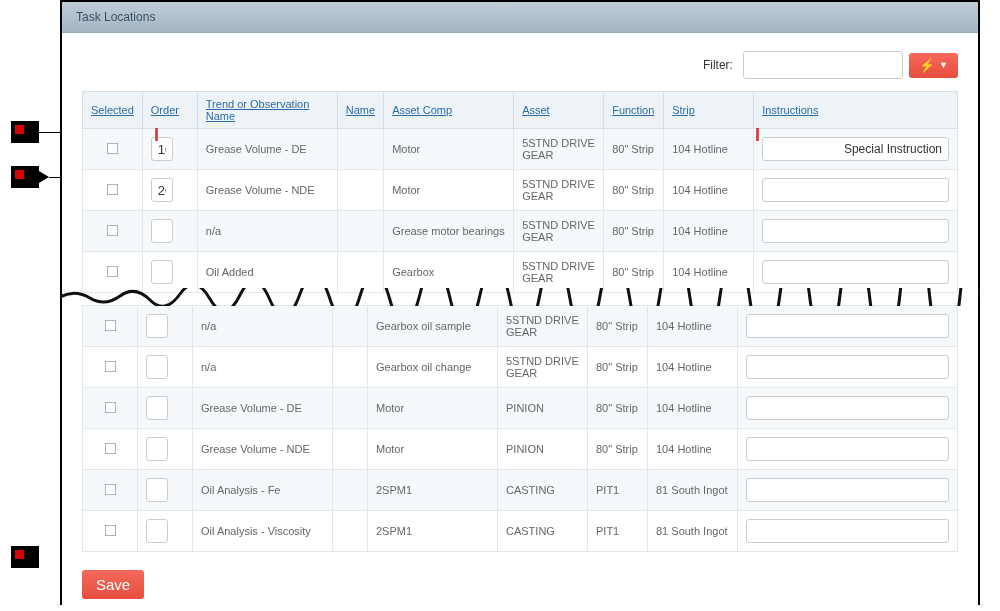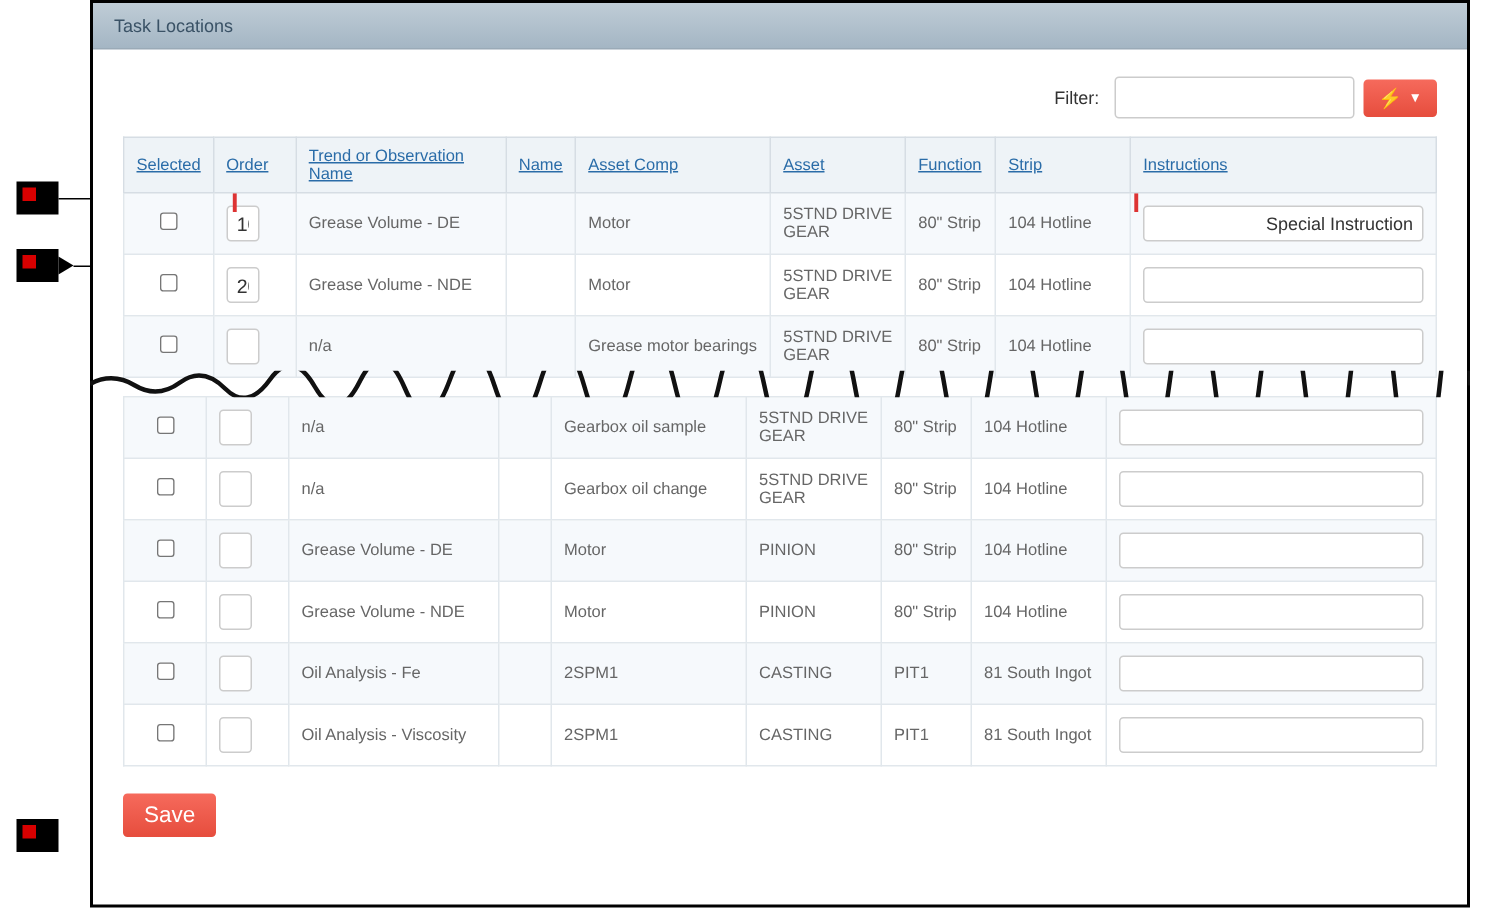--- a/index.html
+++ b/index.html
@@ -212,20 +212,31 @@
             <td style="text-align:center"><input type="checkbox" class="cb" style=""></td>
             <td><input class="order-in" value="" style=""></td>
             <td>n/a</td>
             <td></td>
             <td>Grease motor bearings</td>
             <td>5STND DRIVE GEAR</td>
             <td>80" Strip</td>
             <td>104 Hotline</td>
             <td><input class="instr-in" value="" style=""></td>
           </tr>
+          <tr>
+            <td style="text-align:center"><input type="checkbox" class="cb" style=""></td>
+            <td><input class="order-in" value="" style=""></td>
+            <td>Oil Added</td>
+            <td></td>
+            <td>Gearbox</td>
+            <td>5STND DRIVE GEAR</td>
+            <td>80" Strip</td>
+            <td>104 Hotline</td>
+            <td><input class="instr-in" value="" style=""></td>
+          </tr>
         </tbody>
     </table>
 
     <div style="position:relative; height:12px;">
       <div class="tear" style="top:-5px;">
         <svg viewBox="0 0 920 18" preserveAspectRatio="none">
           <path d="M0 9 Q15 1 30 10 T60 8 T90 12 T120 6 T150 11 T180 7 T210 12 T240 6 T270 11 T300 8 T330 12 T360 6 T390 10 T420 7 T450 12 T480 6 T510 11 T540 8 T570 12 T600 6 T630 10 T660 8 T690 12 T720 6 T750 11 T780 7 T810 12 T840 6 T870 11 T900 8 T920 10" fill="none" stroke="#111" stroke-width="3"></path>
         </svg>
       </div>
     </div>

